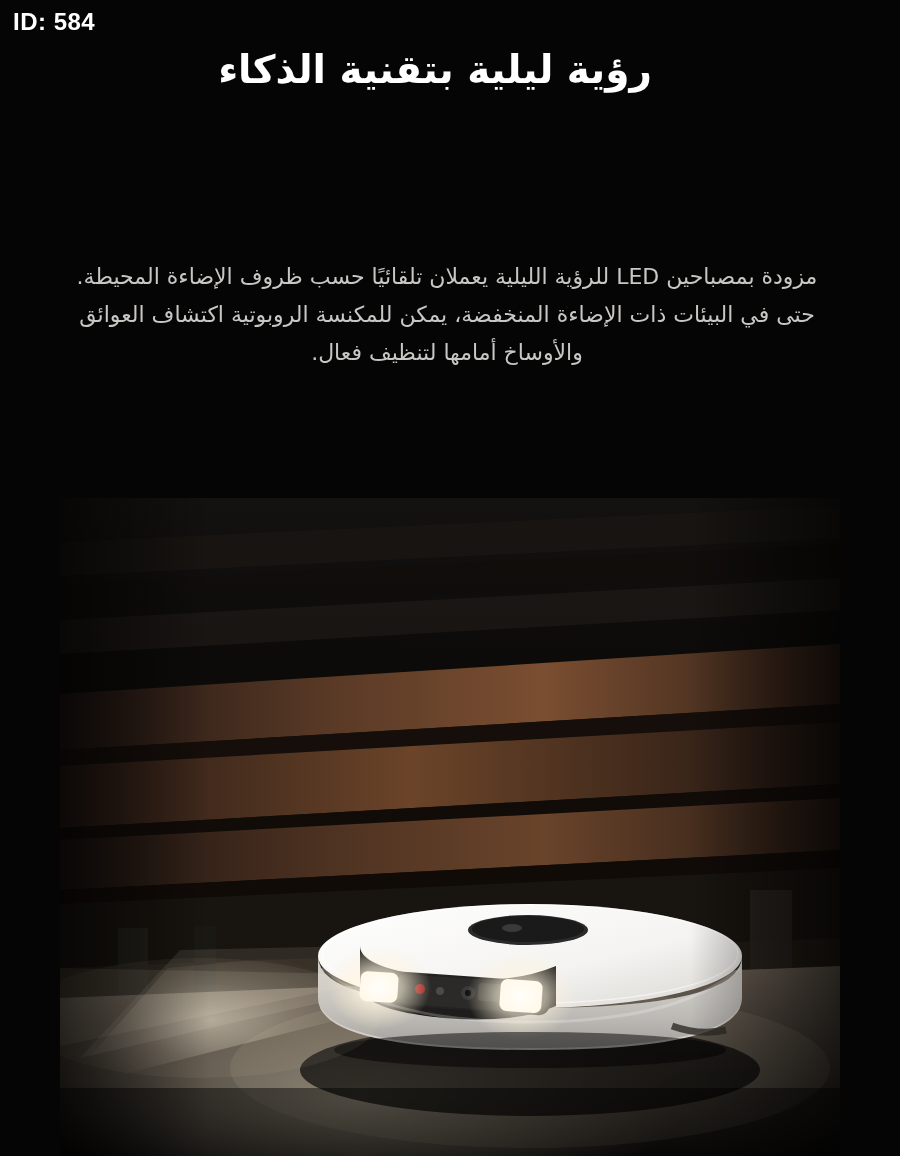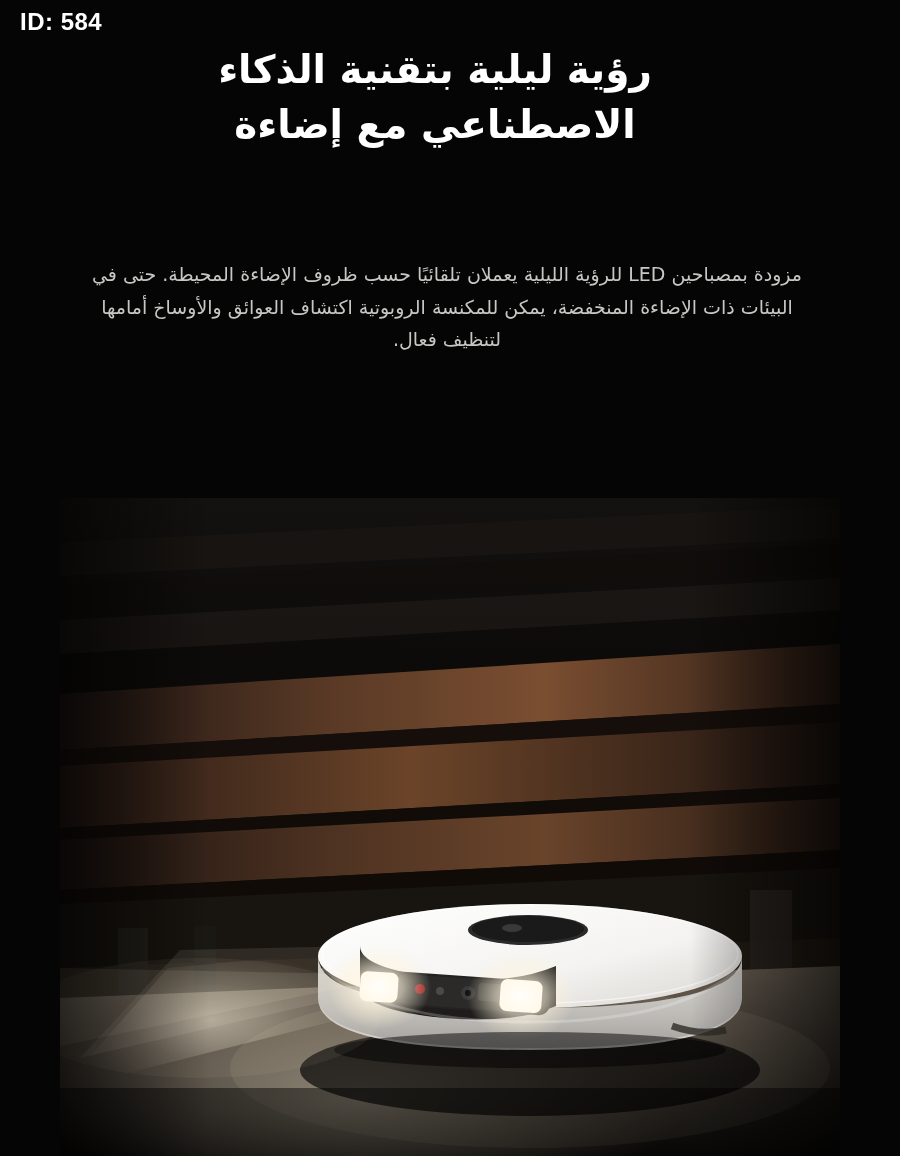--- a/index.html
+++ b/index.html
@@ -22,21 +22,21 @@
     height: 1156px;
     background: #050505;
     position: relative;
     overflow: hidden;
   }
 
   
   .id-badge {
     position: absolute;
     top: 8px;
-    left: 20px;
+    left: 13px;
     font-size: 24px;
     font-weight: bold;
     color: #ffffff;
     letter-spacing: 0.5px;
     direction: ltr;
     z-index: 30;
     font-family: "Liberation Sans", sans-serif;
   }
 
   
@@ -66,21 +66,21 @@
   .body-wrap {
     position: absolute;
     top: 258px;
     right: 0;
     left: 0;
     padding: 0 78px 0 72px;
     text-align: center;
   }
   .body-copy {
     font-family: "DejaVu Sans", sans-serif;
-    font-size: 19px;
+    font-size: 22px;
     line-height: 1.72;
     color: #c9c7c4;
     margin: 0;
     direction: rtl;
     font-weight: 400;
   }
 
   
   .hero {
     position: absolute;
@@ -96,21 +96,20 @@
 </head>
 <body>
 
 <div class="page">
 
   <div class="id-badge">ID: 584</div>
 
   <div class="headline-wrap">
     <h1 class="headline">
       <span class="l1">رؤية ليلية بتقنية الذكاء</span>
-      <span class="l2">الاصطناعي مع إضاءة</span>
     </h1>
   </div>
 
   <div class="body-wrap">
     <p class="body-copy">مزودة بمصباحين LED للرؤية الليلية يعملان تلقائيًا حسب ظروف الإضاءة المحيطة. حتى في البيئات ذات الإضاءة المنخفضة، يمكن للمكنسة الروبوتية اكتشاف العوائق والأوساخ أمامها لتنظيف فعال.</p>
   </div>
 
   <div class="hero">
     <svg viewBox="0 0 780 658" preserveAspectRatio="xMidYMid slice">
       <defs>

